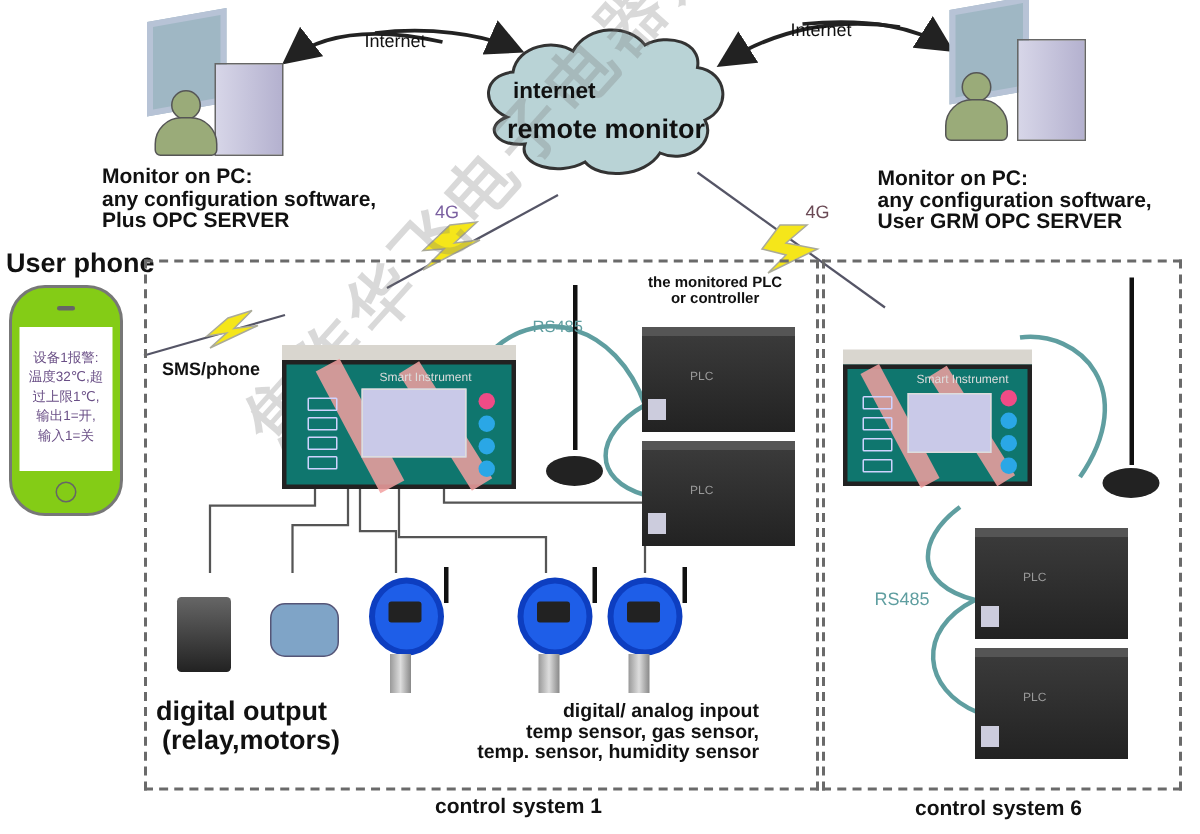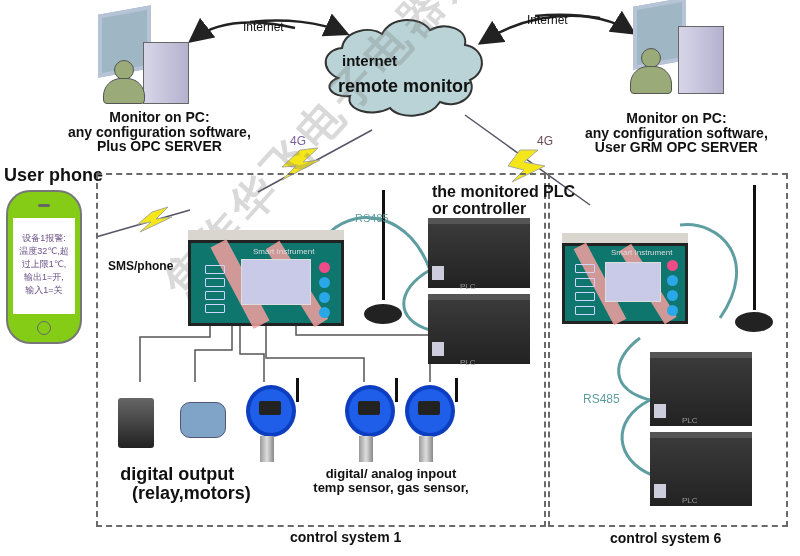--- a/index.html
+++ b/index.html
@@ -1,28 +1,28 @@
 <!DOCTYPE html>
 <html><head>
 <meta charset="utf-8">
 <style>
   html,body{margin:0;padding:0;background:#fff;}
   body{width:800px;height:556px;position:relative;overflow:hidden;font-family:"Liberation Sans","DejaVu Sans",sans-serif;color:#111;}
   .abs{position:absolute;}
-  .lbl{position:absolute;font-weight:bold;line-height:1.05;white-space:nowrap;text-align:center;}
+  .lbl{position:absolute;font-weight:bold;line-height:1.05;white-space:nowrap;}
   .box{position:absolute;border:2px dashed #6a6a6a;}
   .watermark{position:absolute;left:150px;top:270px;font-size:44px;color:rgba(120,120,120,0.28);transform:rotate(-48deg);transform-origin:left top;white-space:nowrap;font-family:"DejaVu Sans",sans-serif;font-weight:bold;letter-spacing:6px;pointer-events:none;}
   .panel{position:absolute;background:#0f766e;border:3px solid #222;box-shadow:0 -10px 0 0 #d9d6cf;}
   .panel .screen{position:absolute;background:#c9c9e8;border:1px solid #ddd;}
   .panel .btn{position:absolute;width:18px;height:7px;border:1px solid #cfd3ff;border-radius:1px;}
   .panel .dot{position:absolute;width:11px;height:11px;border-radius:50%;}
   .panel .stripe{position:absolute;background:#f2a0a0;opacity:.85;}
   .panel .ptitle{position:absolute;font-size:8px;color:#ddd;}
   .plc{position:absolute;background:linear-gradient(#3a3a3a,#222);border-top:6px solid #555;}
-  .plc .txt{position:absolute;left:32px;top:22px;font-size:8px;color:#999;margin-top:36px;}
+  .plc .txt{position:absolute;left:32px;top:22px;font-size:8px;color:#999;}
   .plc .port{position:absolute;left:4px;bottom:8px;width:12px;height:14px;background:#ccd;}
   .sensor{position:absolute;width:42px;height:44px;border-radius:50%;background:#1e5ee8;border:4px solid #0d3ec0;}
   .sensor .disp{position:absolute;left:9px;top:12px;width:22px;height:14px;background:#222;border-radius:2px;}
   .stem{position:absolute;width:14px;height:26px;background:linear-gradient(90deg,#999,#ddd,#888);}
   .ant{position:absolute;width:3px;background:#111;}
 </style>
 </head>
 <body>
 
 <svg class="abs" style="left:0;top:0" width="800" height="556">
@@ -106,21 +106,21 @@
   <div class="abs" style="left:30px;top:12px;width:12px;height:3px;background:#666;border-radius:2px;"></div>
   <div class="abs" style="left:5px;top:26px;width:62px;height:96px;background:#fff;font-size:9px;color:#6a4f86;text-align:center;padding-top:14px;box-sizing:border-box;line-height:13px;">
     <div>设备1报警:</div>
     <div>温度32℃,超</div>
     <div>过上限1℃,</div>
     <div>输出1=开,</div>
     <div>输入1=关</div>
   </div>
   <div class="abs" style="left:29px;top:129px;width:12px;height:12px;border:1px solid #666;border-radius:50%;"></div>
 </div>
-<div class="lbl" style="left:108px;top:240px;font-size:12px;margin-top:20px;">SMS/phone</div>
+<div class="lbl" style="left:108px;top:240px;font-size:12px;">SMS/phone</div>
 
 <div class="box" style="left:96px;top:173px;width:446px;height:350px;"></div>
 <div class="box" style="left:548px;top:173px;width:236px;height:350px;"></div>
 <div class="lbl" style="left:290px;top:530px;font-size:14px;">control system 1</div>
 <div class="lbl" style="left:610px;top:531px;font-size:14px;">control system 6</div>
 
 <div class="panel" style="left:188px;top:240px;width:150px;height:80px;">
   <div class="stripe" style="left:40px;top:-5px;width:18px;height:92px;transform:rotate(-28deg);"></div>
   <div class="stripe" style="left:98px;top:-5px;width:16px;height:92px;transform:rotate(-32deg);"></div>
   <div class="ptitle" style="left:62px;top:4px;">Smart Instrument</div>
@@ -131,21 +131,21 @@
   <div class="btn" style="left:14px;top:61px;"></div>
   <div class="dot" style="left:128px;top:19px;background:#ef4b86;"></div>
   <div class="dot" style="left:128px;top:34px;background:#2aa7e6;"></div>
   <div class="dot" style="left:128px;top:49px;background:#2aa7e6;"></div>
   <div class="dot" style="left:128px;top:64px;background:#2aa7e6;"></div>
 </div>
 
 <div class="ant" style="left:382px;top:190px;height:110px;"></div>
 <div class="abs" style="left:364px;top:304px;width:38px;height:20px;border-radius:50%;background:#222;"></div>
 <div class="lbl" style="left:355px;top:213px;font-size:11px;font-weight:normal;color:#5f9ea0;">RS485</div>
-<div class="lbl" style="left:432px;top:184px;font-size:16px;text-align:left;">
+<div class="lbl" style="left:432px;top:184px;font-size:10px;text-align:center;">
   <div>the monitored PLC</div>
   <div>or controller</div>
 </div>
 <div class="plc" style="left:428px;top:218px;width:102px;height:64px;">
     <div class="txt">PLC</div>
     <div class="port"></div>
   </div>
 <div class="plc" style="left:428px;top:294px;width:102px;height:64px;">
     <div class="txt">PLC</div>
     <div class="port"></div>
@@ -165,25 +165,26 @@
 <div class="stem" style="left:359px;top:436px;"></div>
 <div class="ant" style="left:395px;top:378px;height:24px;"></div>
 <div class="sensor" style="left:405px;top:385px;">
     <div class="disp"></div>
   </div>
 <div class="stem" style="left:419px;top:436px;"></div>
 <div class="ant" style="left:455px;top:378px;height:24px;"></div>
 
 <div class="lbl" style="left:104px;top:465px;font-size:18px;">
   <div>digital output</div>
-  <div style="padding-left:4px;margin-left:24px;">(relay,motors)</div>
-</div>
-<div class="lbl" style="left:276px;top:467px;width:230px;font-size:13px;text-align:center;">
+  <div style="padding-left:4px;">(relay,motors)</div>
+</div>
+<div class="lbl" style="left:276px;top:467px;width:230px;font-size:13px;text-align:right;">
   <div>digital/ analog inpout</div>
   <div>temp sensor, gas sensor,</div>
+  <div>temp. sensor, humidity sensor</div>
 </div>
 
 <div class="panel" style="left:562px;top:243px;width:120px;height:75px;">
   <div class="stripe" style="left:28px;top:-5px;width:14px;height:86px;transform:rotate(-28deg);"></div>
   <div class="stripe" style="left:76px;top:-5px;width:14px;height:86px;transform:rotate(-32deg);"></div>
   <div class="ptitle" style="left:46px;top:2px;">Smart Instrument</div>
   <div class="screen" style="left:40px;top:16px;width:54px;height:38px;"></div>
   <div class="btn" style="left:10px;top:18px;"></div>
   <div class="btn" style="left:10px;top:32px;"></div>
   <div class="btn" style="left:10px;top:46px;"></div>

